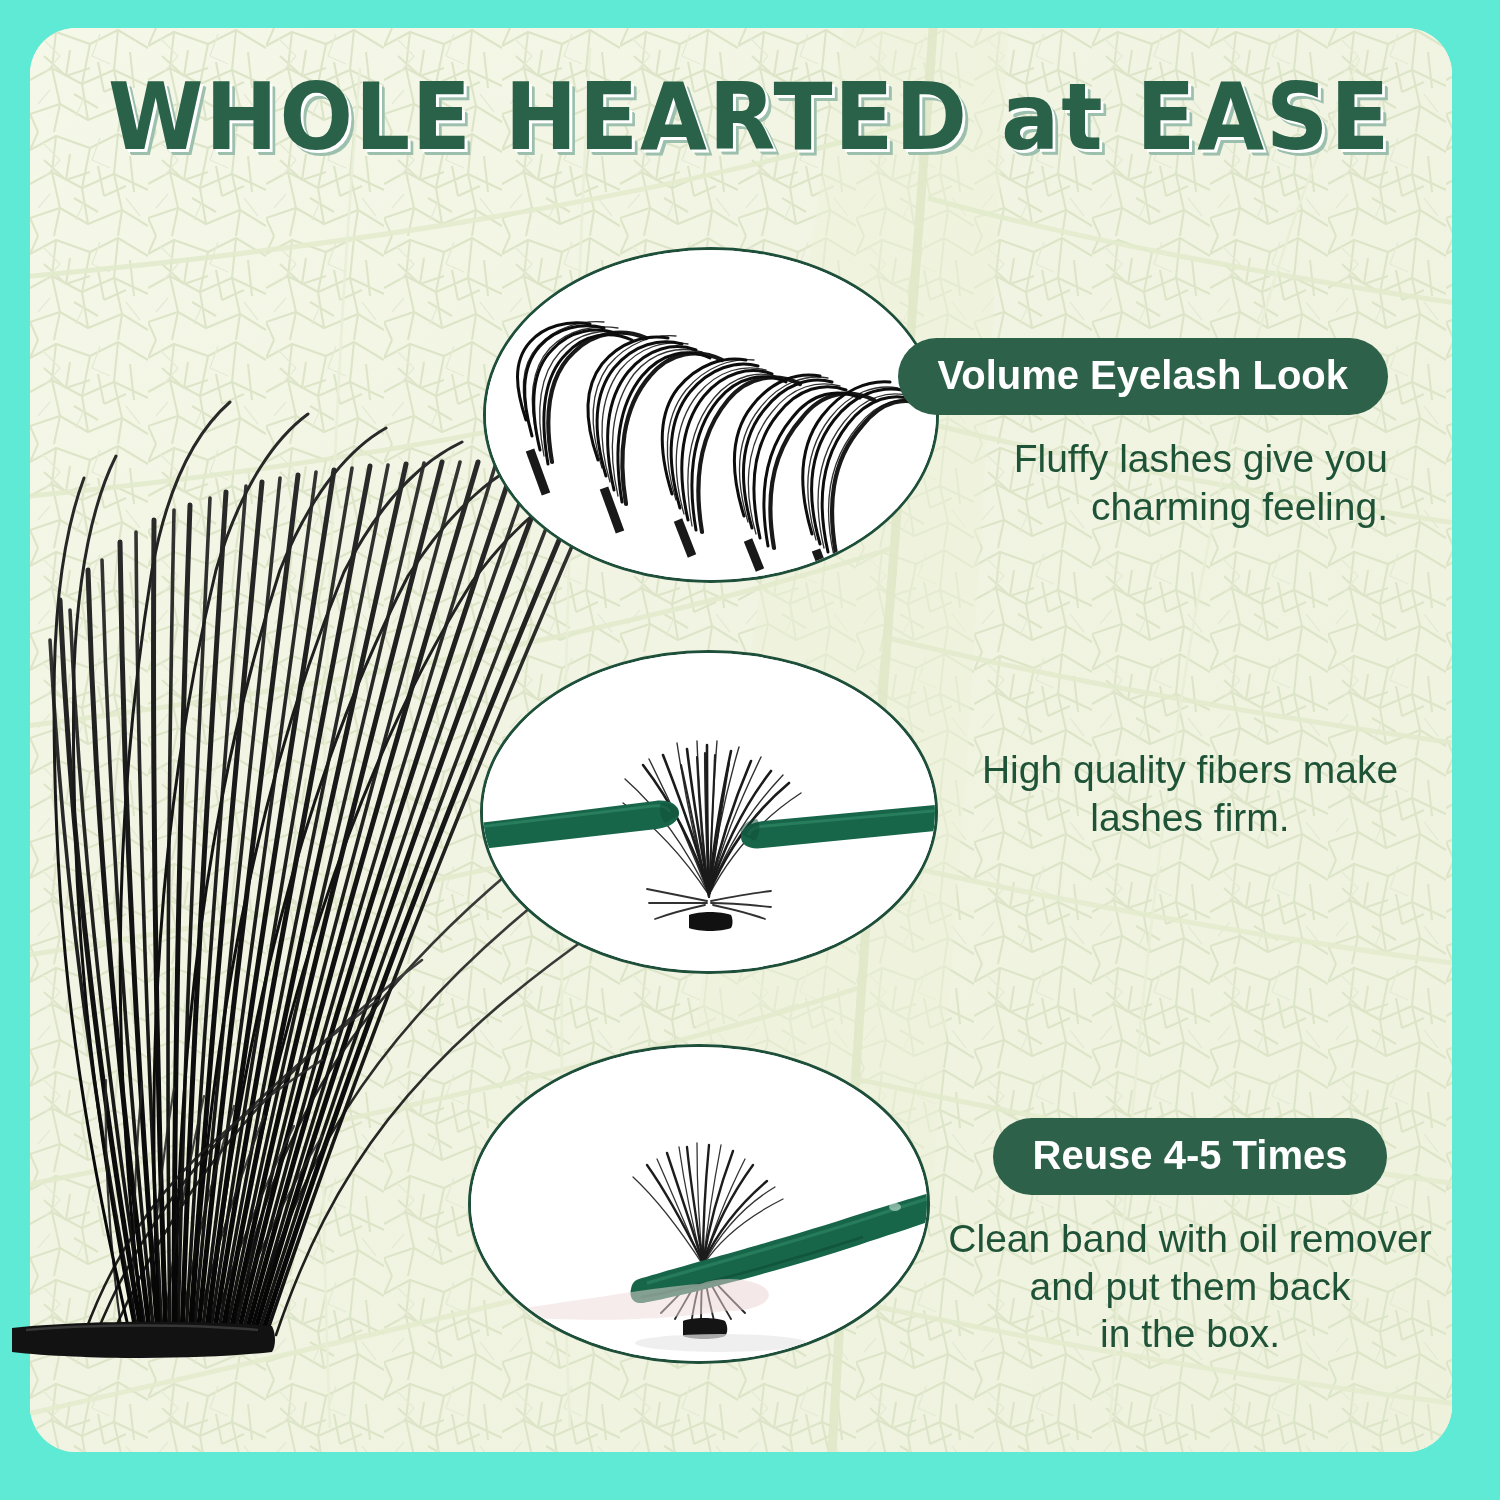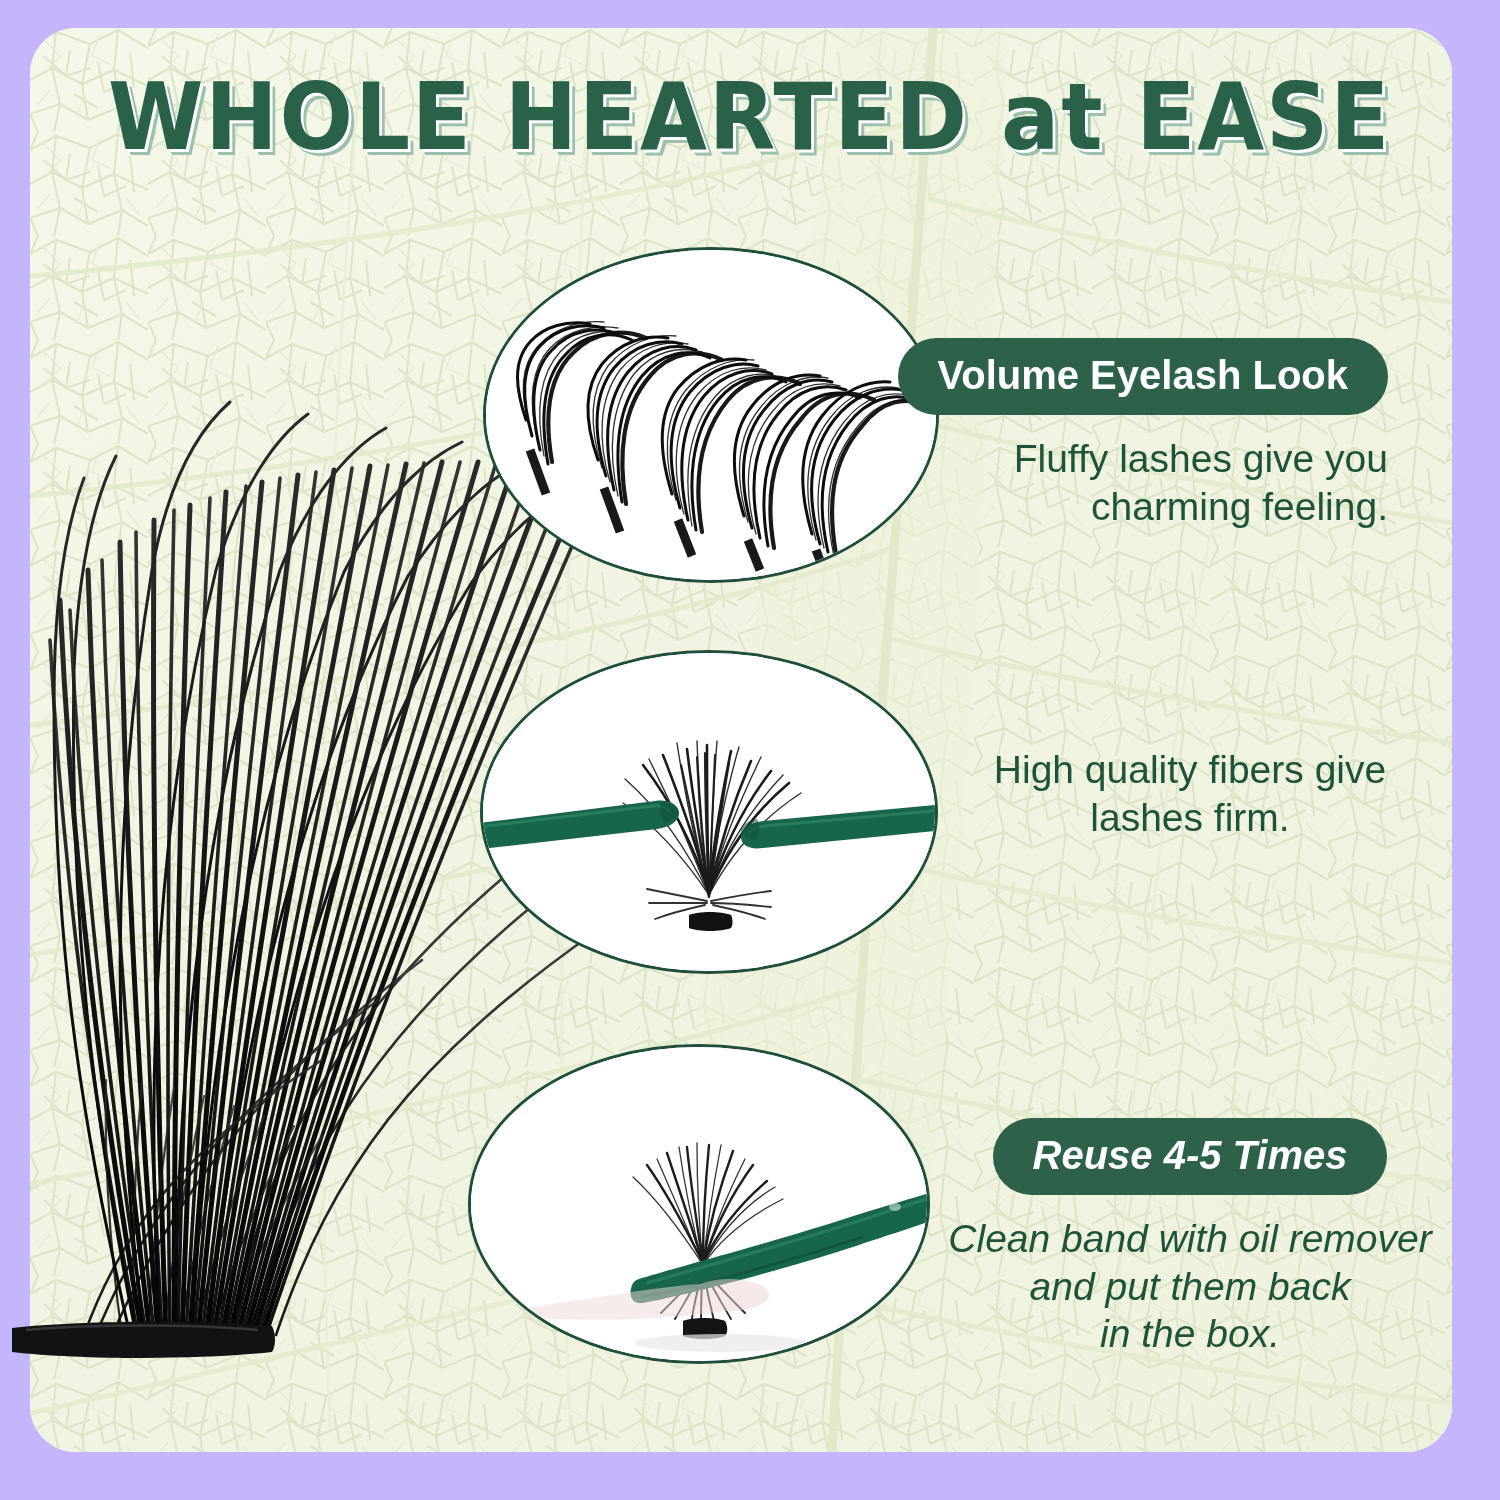--- a/index.html
+++ b/index.html
@@ -11,21 +11,21 @@
     width: 1500px;
     height: 1500px;
     overflow: hidden;
     font-family: "Liberation Sans", sans-serif;
   }
 
   #poster {
     position: relative;
     width: 1500px;
     height: 1500px;
-    background: #c4b5fd;
+    background: #5eead4;
     overflow: hidden;
   }
 
   
   #panel {
     position: absolute;
     left: 30px;
     top: 28px;
     width: 1422px;
     height: 1424px;
@@ -94,21 +94,21 @@
   #lash-fan svg { display: block; width: 100%; height: 100%; }
 
   
   .feature {
     position: absolute;
     width: 500px;
     text-align: center;
   }
   #feature-1 { left: 888px; top: 338px; text-align: right; }
   #feature-2 { left: 940px; top: 726px; }
-  #feature-3 { left: 930px; top: 1118px; width: 520px; font-style: italic; }
+  #feature-3 { left: 930px; top: 1118px; width: 520px; }
 
   .badge {
     display: inline-block;
     background: #2d6149;
     color: #ffffff;
     font-family: "Liberation Sans", sans-serif;
     font-weight: bold;
     font-size: 40px;
     line-height: 1;
     padding: 17px 40px 20px 40px;
@@ -475,21 +475,21 @@
     </svg>
   </div>
 
   <div id="feature-1" class="feature">
     <div class="badge">Volume Eyelash Look</div>
     <div class="desc">Fluffy lashes give you
 charming feeling.</div>
   </div>
 
   <div id="feature-2" class="feature">
-    <div class="desc">High quality fibers give
+    <div class="desc">High quality fibers make
 lashes firm.</div>
   </div>
 
   <div id="feature-3" class="feature">
     <div class="badge">Reuse 4-5 Times</div>
     <div class="desc">Clean band with oil remover
 and put them back
 in the box.</div>
   </div>
 

